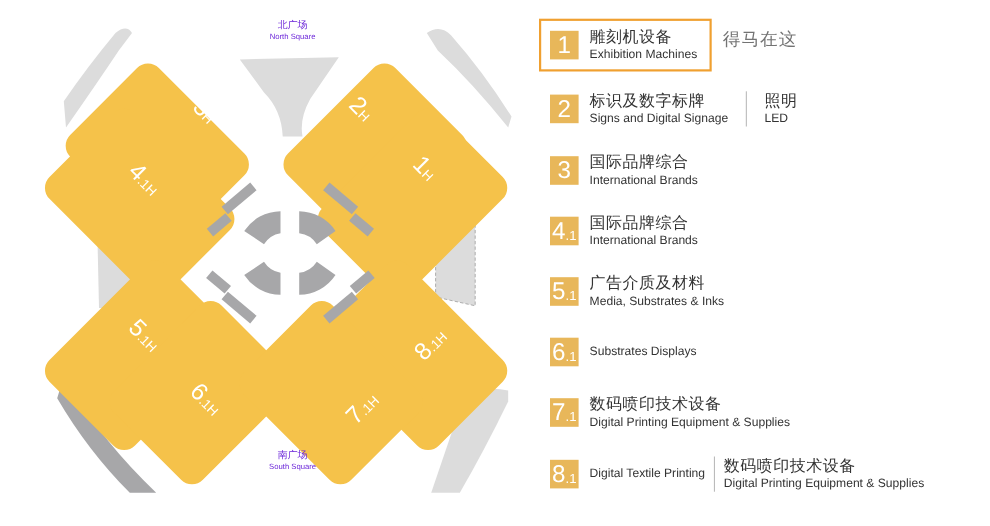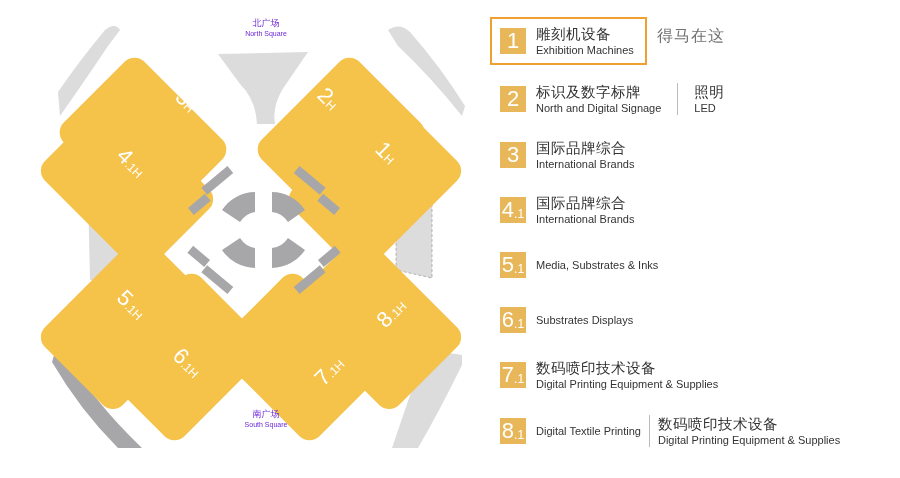--- a/index.html
+++ b/index.html
@@ -99,21 +99,21 @@
       </div>
   </div>
 
   <div class="row" style="top:79px;">
     <div class="badge">
         <span>2</span>
         <span class="sub"></span>
       </div>
     <div class="texts">
         <div class="zh">标识及数字标牌</div>
-        <div class="en">North and Digital Signage</div>
+        <div class="en">Signs and Digital Signage</div>
       </div>
     <div class="sep"></div>
     <div class="texts" style="margin-left:0;">
         <div class="zh">照明</div>
         <div class="en">LED</div>
       </div>
   </div>
 
   <div class="row" style="top:135px;">
     <div class="badge">
@@ -136,20 +136,21 @@
         <div class="en">International Brands</div>
       </div>
   </div>
 
   <div class="row" style="top:245px;">
     <div class="badge">
         <span>5</span>
         <span class="sub">.1</span>
       </div>
     <div class="texts">
+        <div class="zh">广告介质及材料</div>
         <div class="en">Media, Substrates &amp; Inks</div>
       </div>
   </div>
 
   <div class="row" style="top:300px;">
     <div class="badge">
         <span>6</span>
         <span class="sub">.1</span>
       </div>
     <div class="texts">

